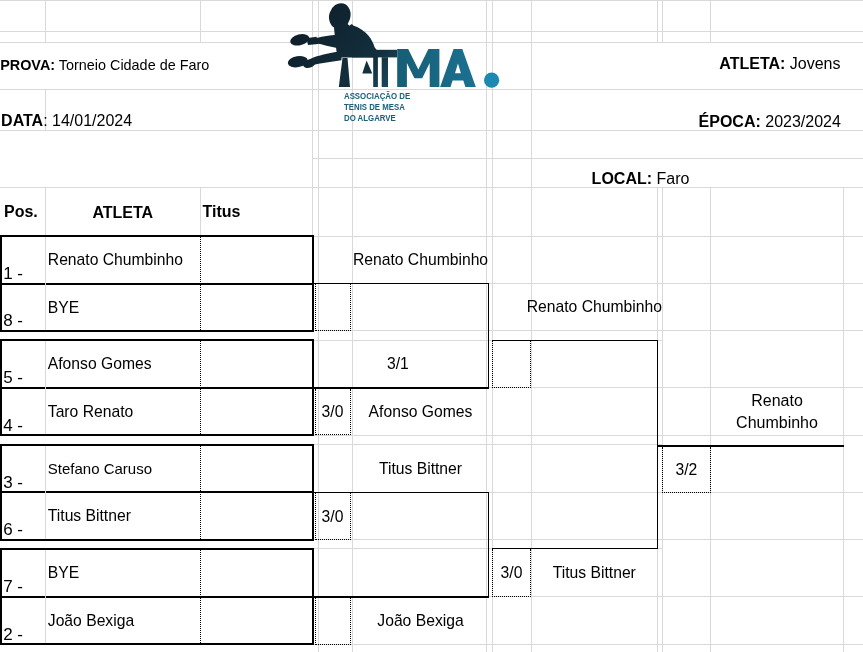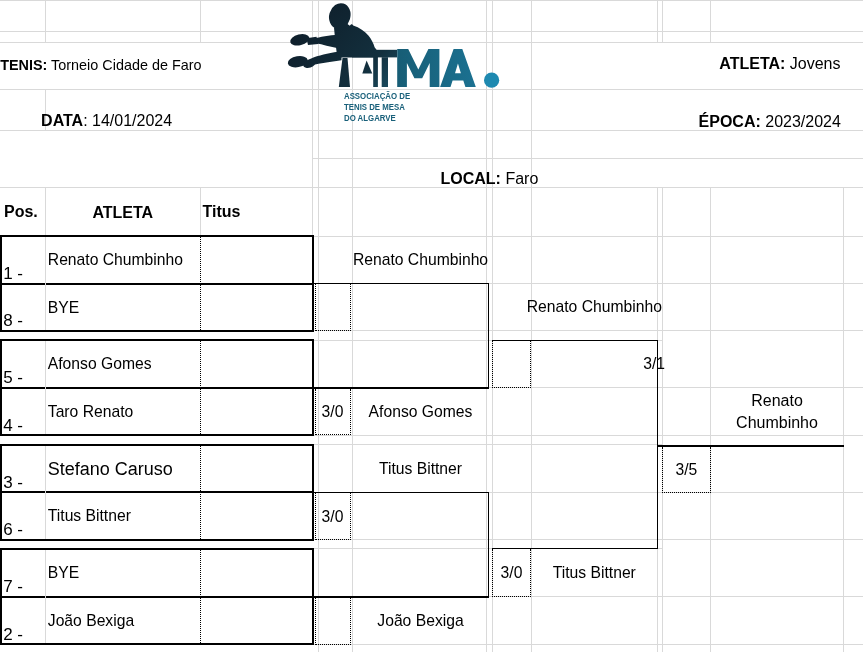--- a/index.html
+++ b/index.html
@@ -70,56 +70,56 @@
 <div style="position:absolute;left:492.3px;top:547.95px;width:165.95px;height:1.5px;background:#000;"></div>
 <div style="position:absolute;left:656.75px;top:339.5px;width:1.5px;height:209.95px;background:#000;"></div>
 <div style="position:absolute;left:658.3px;top:445.35px;width:185.7px;height:1.5px;background:#000;"></div>
 <div style="position:absolute;left:314.5px;top:284.2px;width:36px;height:47.1px;box-sizing:border-box;border:1px dotted #000;border-top:none;"></div>
 <div style="position:absolute;left:314.5px;top:388.5px;width:36px;height:46.8px;box-sizing:border-box;border:1px dotted #000;border-top:none;"></div>
 <div style="position:absolute;left:314.5px;top:493px;width:36px;height:47.3px;box-sizing:border-box;border:1px dotted #000;border-top:none;"></div>
 <div style="position:absolute;left:314.5px;top:597.5px;width:36px;height:47.3px;box-sizing:border-box;border:1px dotted #000;border-top:none;"></div>
 <div style="position:absolute;left:492.3px;top:341px;width:38.5px;height:47.3px;box-sizing:border-box;border:1px dotted #000;border-top:none;"></div>
 <div style="position:absolute;left:492.3px;top:549.4px;width:38.5px;height:47.9px;box-sizing:border-box;border:1px dotted #000;border-top:none;"></div>
 <div style="position:absolute;left:661.8px;top:446.8px;width:49.2px;height:46.2px;box-sizing:border-box;border:1px dotted #000;border-top:none;"></div>
-<div style="position:absolute;left:0.2px;top:57.0656px;font-size:14.4px;font-weight:normal;color:#000;line-height:16.704px;white-space:nowrap;"><b>TENIS:</b> Torneio Cidade de Faro</div>
-<div style="position:absolute;left:1.1px;top:111.684px;font-size:16px;font-weight:normal;color:#000;line-height:18.56px;white-space:nowrap;margin-left:40px;"><b>DATA</b>: 14/01/2024</div>
+<div style="position:absolute;left:0.2px;top:57.0656px;font-size:14.4px;font-weight:normal;color:#000;line-height:16.704px;white-space:nowrap;"><b>PROVA:</b> Torneio Cidade de Faro</div>
+<div style="position:absolute;left:1.1px;top:111.684px;font-size:16px;font-weight:normal;color:#000;line-height:18.56px;white-space:nowrap;"><b>DATA</b>: 14/01/2024</div>
 <div style="position:absolute;left:440.5px;top:55.184px;width:400px;text-align:right;font-size:16px;font-weight:normal;line-height:18.56px;white-space:nowrap;"><b>ATLETA:</b> Jovens</div>
 <div style="position:absolute;left:440.9px;top:112.684px;width:400px;text-align:right;font-size:16px;font-weight:normal;line-height:18.56px;white-space:nowrap;"><b>ÉPOCA:</b> 2023/2024</div>
-<div style="position:absolute;left:440.5px;top:170.184px;width:400px;text-align:left;font-size:16px;font-weight:normal;line-height:18.56px;white-space:nowrap;"><b>LOCAL:</b> Faro</div>
+<div style="position:absolute;left:440.5px;top:170.184px;width:400px;text-align:center;font-size:16px;font-weight:normal;line-height:18.56px;white-space:nowrap;"><b>LOCAL:</b> Faro</div>
 <div style="position:absolute;left:4px;top:202.684px;font-size:16px;font-weight:bold;color:#000;line-height:18.56px;white-space:nowrap;">Pos.</div>
 <div style="position:absolute;left:122.75px;top:212.5px;width:300px;margin-left:-150px;text-align:center;font-size:16px;font-weight:bold;color:#000;line-height:20px;margin-top:-10px;">ATLETA</div>
 <div style="position:absolute;left:202.5px;top:202.684px;font-size:16px;font-weight:bold;color:#000;line-height:18.56px;white-space:nowrap;">Titus</div>
 <div style="position:absolute;left:47.8px;top:251.307px;font-size:15.7px;font-weight:normal;color:#000;line-height:18.212px;white-space:nowrap;">Renato Chumbinho</div>
 <div style="position:absolute;left:3.2px;top:263.808px;font-size:17px;font-weight:normal;color:#000;line-height:19.72px;white-space:nowrap;">1 -</div>
 <div style="position:absolute;left:47.8px;top:298.557px;font-size:15.7px;font-weight:normal;color:#000;line-height:18.212px;white-space:nowrap;">BYE</div>
 <div style="position:absolute;left:3.2px;top:311.108px;font-size:17px;font-weight:normal;color:#000;line-height:19.72px;white-space:nowrap;">8 -</div>
 <div style="position:absolute;left:47.8px;top:355.457px;font-size:15.7px;font-weight:normal;color:#000;line-height:18.212px;white-space:nowrap;">Afonso Gomes</div>
 <div style="position:absolute;left:3.2px;top:368.108px;font-size:17px;font-weight:normal;color:#000;line-height:19.72px;white-space:nowrap;">5 -</div>
 <div style="position:absolute;left:47.8px;top:402.957px;font-size:15.7px;font-weight:normal;color:#000;line-height:18.212px;white-space:nowrap;">Taro Renato</div>
 <div style="position:absolute;left:3.2px;top:415.608px;font-size:17px;font-weight:normal;color:#000;line-height:19.72px;white-space:nowrap;">4 -</div>
-<div style="position:absolute;left:47.8px;top:459.957px;font-size:18px;font-weight:normal;color:#000;line-height:18.212px;white-space:nowrap;">Stefano Caruso</div>
+<div style="position:absolute;left:47.8px;top:459.957px;font-size:15px;font-weight:normal;color:#000;line-height:18.212px;white-space:nowrap;">Stefano Caruso</div>
 <div style="position:absolute;left:3.2px;top:472.608px;font-size:17px;font-weight:normal;color:#000;line-height:19.72px;white-space:nowrap;">3 -</div>
 <div style="position:absolute;left:47.8px;top:507.457px;font-size:15.7px;font-weight:normal;color:#000;line-height:18.212px;white-space:nowrap;">Titus Bittner</div>
 <div style="position:absolute;left:3.2px;top:520.108px;font-size:17px;font-weight:normal;color:#000;line-height:19.72px;white-space:nowrap;">6 -</div>
 <div style="position:absolute;left:47.8px;top:564.457px;font-size:15.7px;font-weight:normal;color:#000;line-height:18.212px;white-space:nowrap;">BYE</div>
 <div style="position:absolute;left:3.2px;top:577.108px;font-size:17px;font-weight:normal;color:#000;line-height:19.72px;white-space:nowrap;">7 -</div>
 <div style="position:absolute;left:47.8px;top:611.957px;font-size:15.7px;font-weight:normal;color:#000;line-height:18.212px;white-space:nowrap;">João Bexiga</div>
 <div style="position:absolute;left:3.2px;top:624.608px;font-size:17px;font-weight:normal;color:#000;line-height:19.72px;white-space:nowrap;">2 -</div>
 <div style="position:absolute;left:420.5px;top:260px;width:300px;margin-left:-150px;text-align:center;font-size:15.7px;font-weight:normal;color:#000;line-height:20px;margin-top:-10px;">Renato Chumbinho</div>
 <div style="position:absolute;left:420.5px;top:411.5px;width:300px;margin-left:-150px;text-align:center;font-size:15.7px;font-weight:normal;color:#000;line-height:20px;margin-top:-10px;">Afonso Gomes</div>
 <div style="position:absolute;left:420.5px;top:468.5px;width:300px;margin-left:-150px;text-align:center;font-size:15.7px;font-weight:normal;color:#000;line-height:20px;margin-top:-10px;">Titus Bittner</div>
 <div style="position:absolute;left:420.5px;top:620.5px;width:300px;margin-left:-150px;text-align:center;font-size:15.7px;font-weight:normal;color:#000;line-height:20px;margin-top:-10px;">João Bexiga</div>
 <div style="position:absolute;left:594.3px;top:307.2px;width:300px;margin-left:-150px;text-align:center;font-size:15.7px;font-weight:normal;color:#000;line-height:20px;margin-top:-10px;">Renato Chumbinho</div>
 <div style="position:absolute;left:594.3px;top:573.2px;width:300px;margin-left:-150px;text-align:center;font-size:15.7px;font-weight:normal;color:#000;line-height:20px;margin-top:-10px;">Titus Bittner</div>
 <div style="position:absolute;left:777px;top:389.5px;width:300px;margin-left:-150px;text-align:center;font-size:16px;line-height:22px;">Renato<br>Chumbinho</div>
 <div style="position:absolute;left:332.5px;top:411.5px;width:300px;margin-left:-150px;text-align:center;font-size:15.7px;font-weight:normal;color:#000;line-height:20px;margin-top:-10px;">3/0</div>
 <div style="position:absolute;left:332.5px;top:516.5px;width:300px;margin-left:-150px;text-align:center;font-size:15.7px;font-weight:normal;color:#000;line-height:20px;margin-top:-10px;">3/0</div>
-<div style="position:absolute;left:515px;top:364.2px;width:300px;margin-left:-150px;text-align:right;font-size:15.7px;font-weight:normal;color:#000;line-height:20px;margin-top:-10px;">3/1</div>
+<div style="position:absolute;left:537px;top:364.2px;width:300px;margin-left:-150px;text-align:left;font-size:15.7px;font-weight:normal;color:#000;line-height:20px;margin-top:-10px;">3/1</div>
 <div style="position:absolute;left:511.5px;top:573.2px;width:300px;margin-left:-150px;text-align:center;font-size:15.7px;font-weight:normal;color:#000;line-height:20px;margin-top:-10px;">3/0</div>
-<div style="position:absolute;left:686.4px;top:469.8px;width:300px;margin-left:-150px;text-align:center;font-size:15.7px;font-weight:normal;color:#000;line-height:20px;margin-top:-10px;">3/5</div>
+<div style="position:absolute;left:686.4px;top:469.8px;width:300px;margin-left:-150px;text-align:center;font-size:15.7px;font-weight:normal;color:#000;line-height:20px;margin-top:-10px;">3/2</div>
 
 <svg style="position:absolute;left:283px;top:0;" width="222" height="128" viewBox="283 0 222 128">
   <defs>
     <linearGradient id="sil" x1="300" y1="5" x2="395" y2="85" gradientUnits="userSpaceOnUse">
       <stop offset="0" stop-color="#0e1c28"></stop>
       <stop offset="0.75" stop-color="#13303e"></stop>
       <stop offset="1" stop-color="#1a4c60"></stop>
     </linearGradient>
     <linearGradient id="let" x1="397" y1="0" x2="476" y2="0" gradientUnits="userSpaceOnUse">
       <stop offset="0" stop-color="#175d75"></stop>

